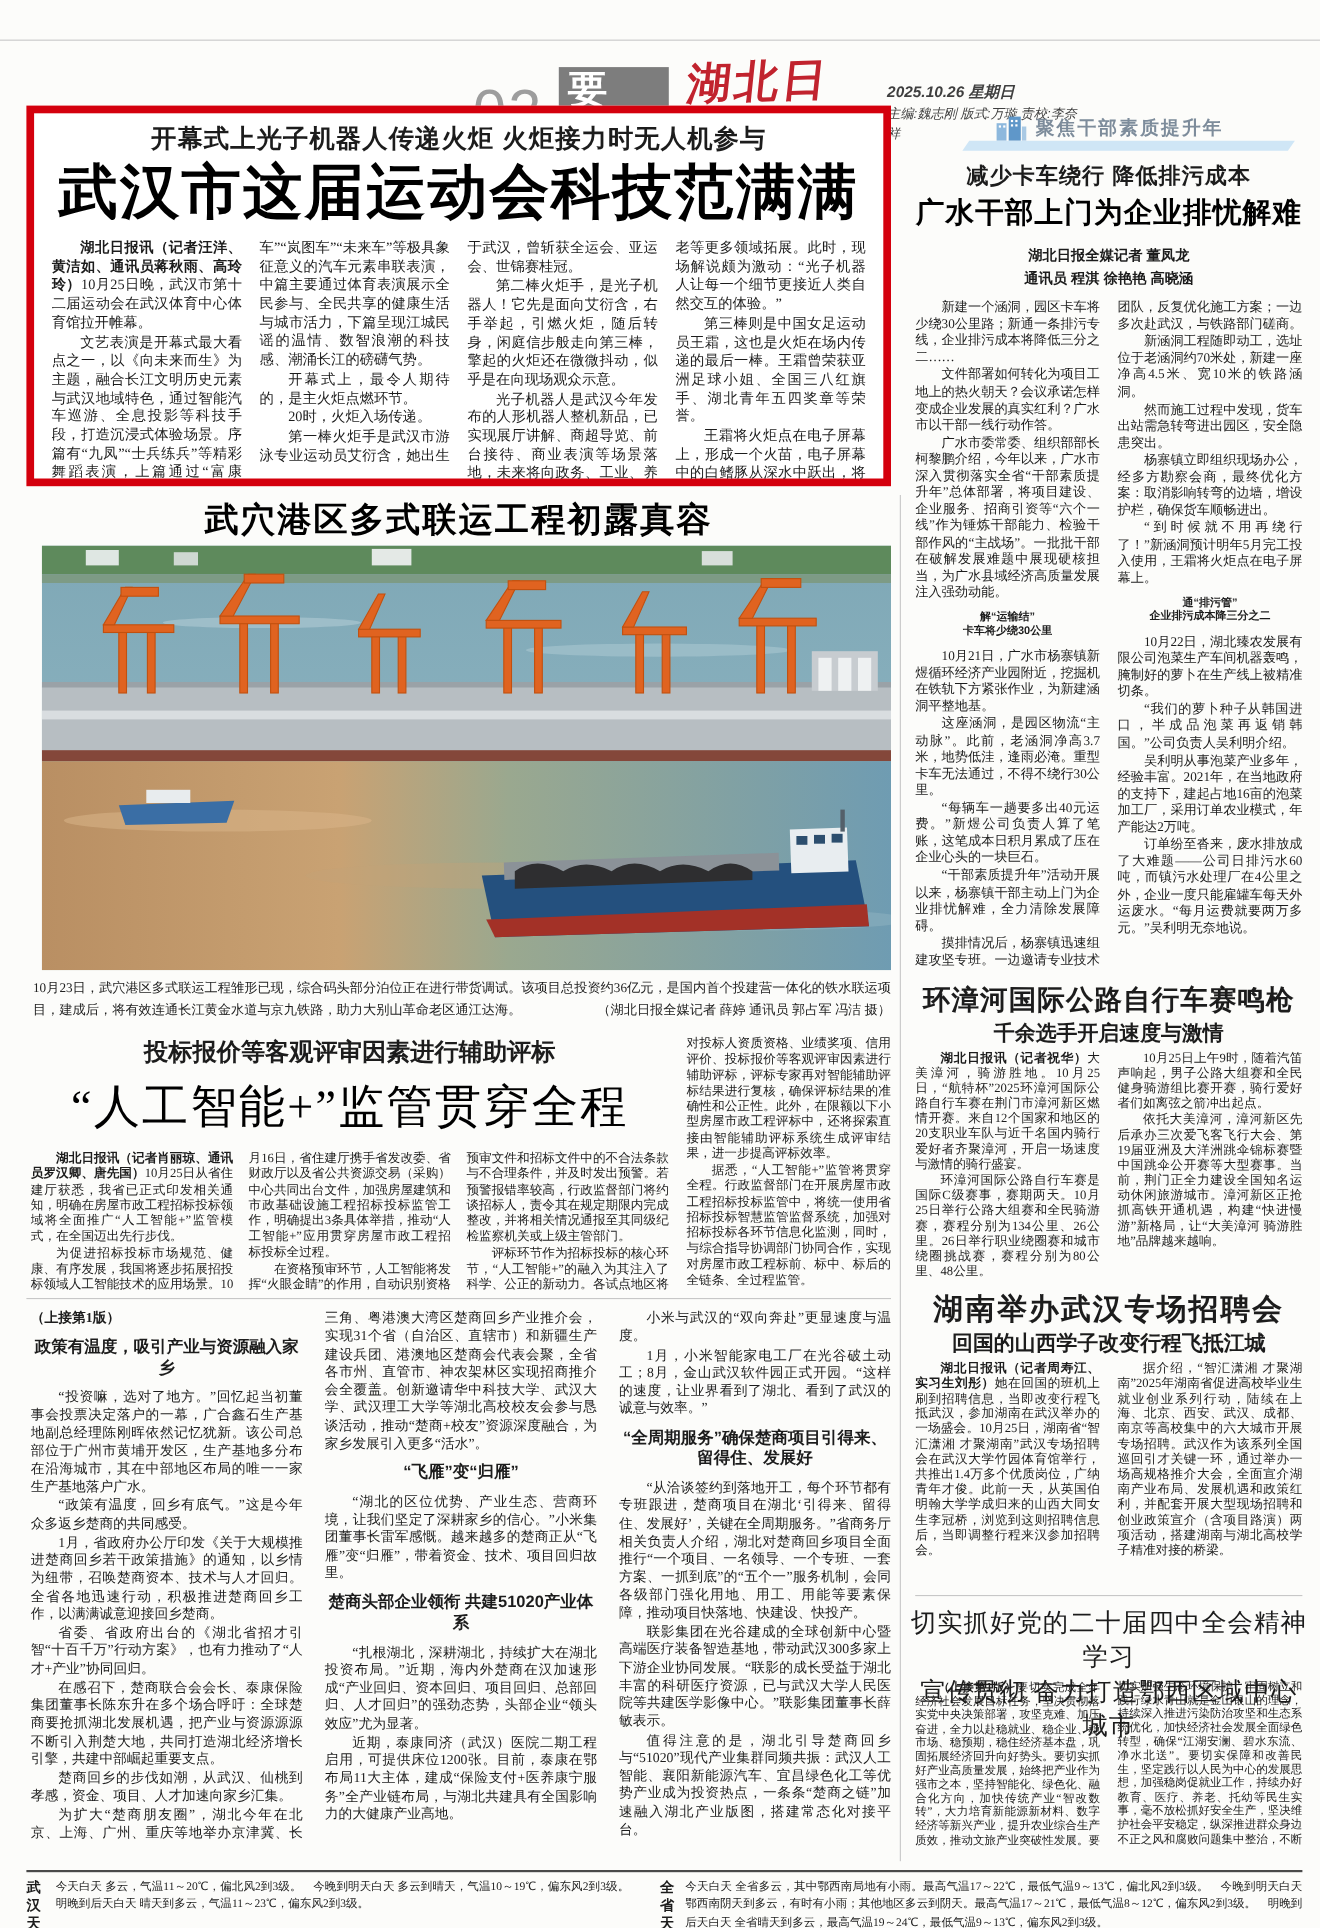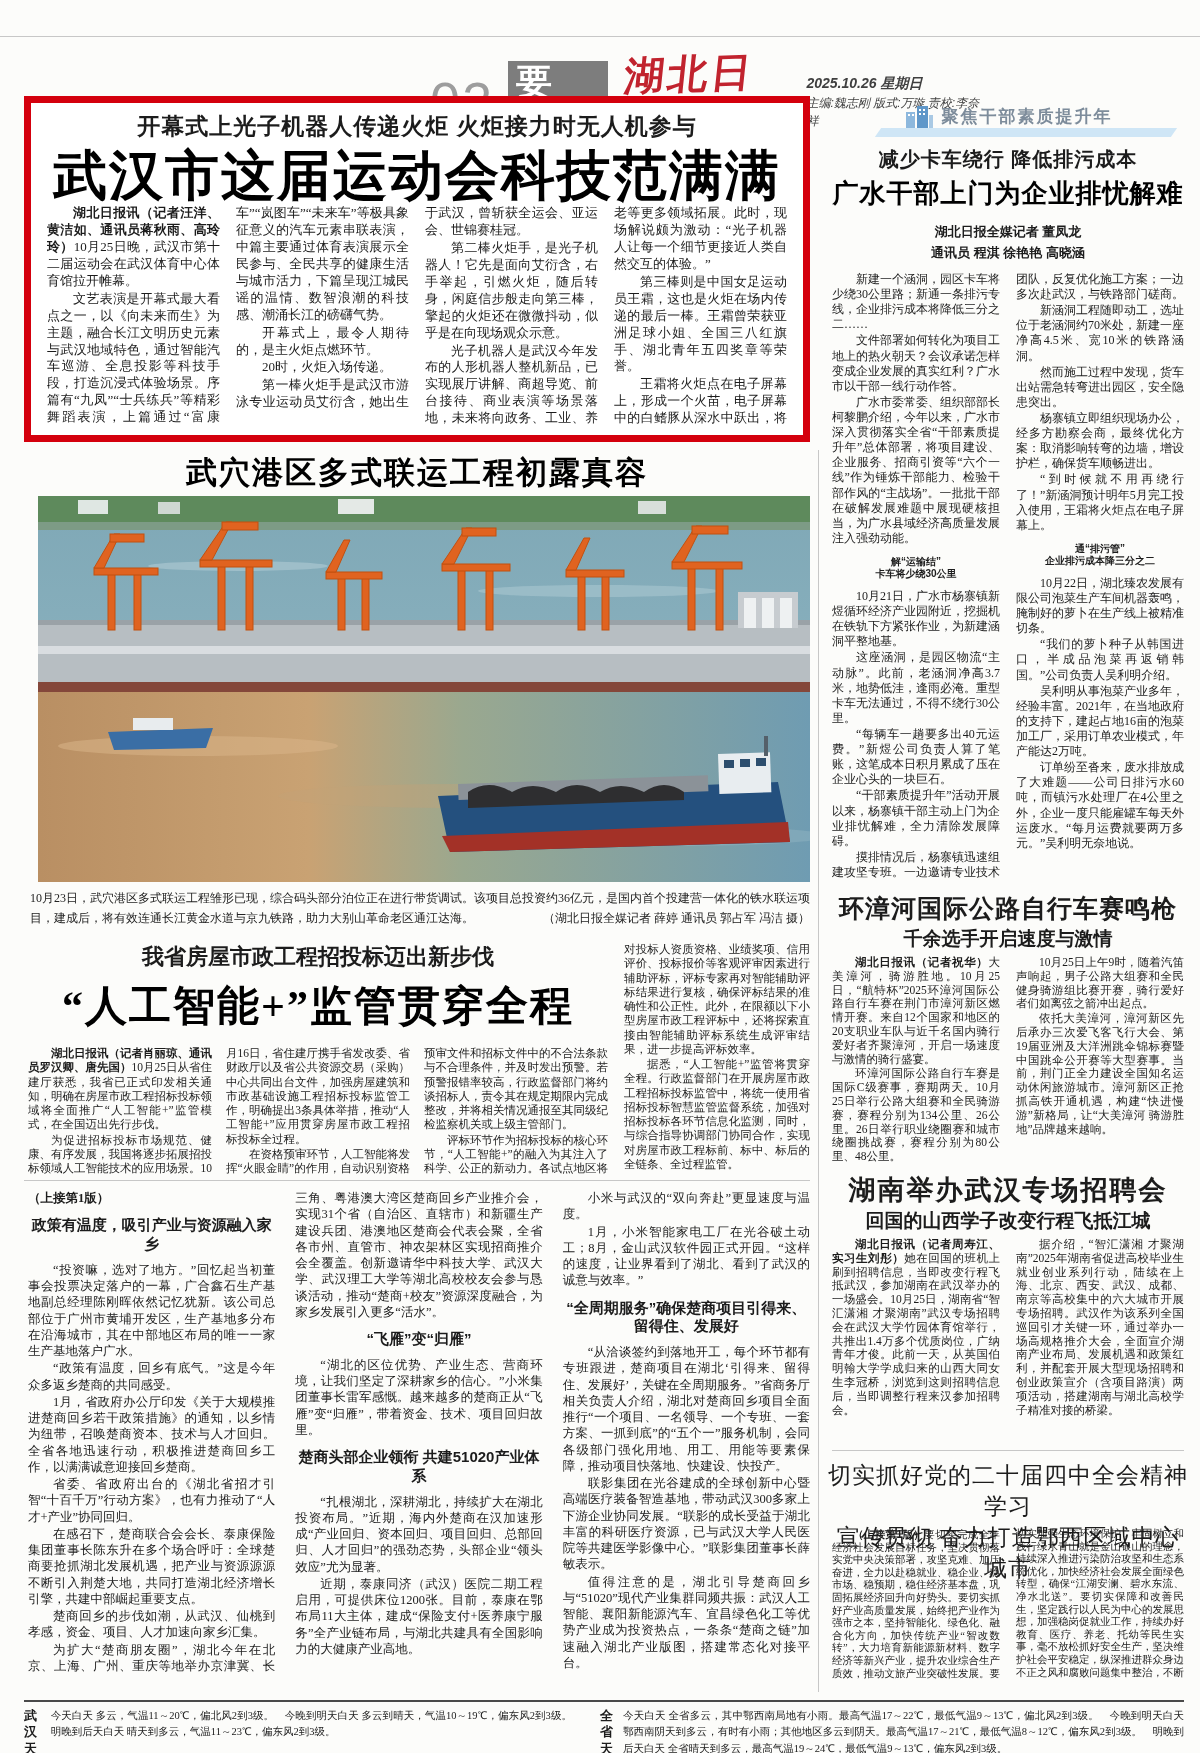--- a/index.html
+++ b/index.html
@@ -22,28 +22,28 @@
           padding:3px 8px 6px 8px;letter-spacing:6px;line-height:1;}
   .masthead{color:#c1232e;font-size:40px;font-weight:bold;letter-spacing:3px;
             transform:skewX(-8deg) rotate(-2deg);font-family:"Liberation Serif",serif;}
   .dateline{font-size:12px;color:#3f3f3f;line-height:1.5;font-family:"Liberation Sans",sans-serif;font-style:italic;}
   .dateline .d1{font-size:14px;font-weight:bold;}
   
   .lead-box{border:7px solid #d4000d;box-sizing:border-box;padding:8px 16px 6px 16px;background:#fff;}
   .lead-kicker{font-size:23px;font-weight:bold;letter-spacing:1px;}
   .lead-headline{font-size:54px;font-weight:bold;letter-spacing:2px;line-height:1.1;margin-top:4px;color:#000;}
   .cols4{column-count:4;column-gap:16px;height:228px;overflow:hidden;
-         font-size:13px;line-height:1.3;}
+         font-size:13px;line-height:1.3;margin-top:12px;}
   
   .port-headline{font-size:31px;font-weight:bold;letter-spacing:2px;color:#000;}
   .caption{font-size:12px;line-height:1.7;color:#222;}
   .caption .credit{float:right;}
   
   .ai-kicker{font-size:22px;font-weight:bold;}
-  .ai-headline{font-size:42px;font-weight:bold;letter-spacing:2px;margin-top:6px;color:#000;}
+  .ai-headline{font-size:42px;font-weight:normal;letter-spacing:2px;margin-top:6px;color:#000;}
   .ai-cols{column-count:3;column-gap:14px;height:130px;overflow:hidden;font-size:11.5px;line-height:1.24;margin-top:12px;}
   .ai-side{font-size:11.5px;line-height:1.24;overflow:hidden;}
   
   .badge-text{font-size:17px;font-weight:bold;color:#7d8c9b;letter-spacing:2px;position:relative;z-index:2;}
   .badge-swoosh{position:absolute;left:46px;right:10px;bottom:1px;height:9px;background:#cfe6f6;
                 transform:skewX(-35deg);z-index:1;}
   .gs-sub{font-size:20px;font-weight:bold;letter-spacing:1px;}
   .gs-headline{font-size:26px;font-weight:bold;letter-spacing:1px;color:#000;}
   .byline{font-size:13px;font-weight:bold;line-height:1.6;font-family:"Liberation Sans",sans-serif;}
   .cols2{column-count:2;column-gap:16px;overflow:hidden;}
@@ -202,21 +202,21 @@
     </svg>
   </div>
 
   <div class="abs just caption" style="left:30px;top:888px;width:780px;">
     <span>10月23日，武穴港区多式联运工程雏形已现，综合码头部分泊位正在进行带货调试。该项目总投资约36亿元，是国内首个投建营一体化的铁水联运项目，建成后，将有效连通长江黄金水道与京九铁路，助力大别山革命老区通江达海。</span>
     <span class="credit">（湖北日报全媒记者 薛婷 通讯员 郭占军 冯洁 摄）</span>
   </div>
 
   <div class="abs" style="left:28px;top:942px;width:782px;display:flex;gap:16px;">
     <div style="width:580px;">
-      <div class="ctr ai-kicker sans">我省房屋市政工程招投标迈出新步伐</div>
+      <div class="ctr ai-kicker sans">投标报价等客观评审因素进行辅助评标</div>
       <div class="ctr ai-headline">“人工智能+”监管贯穿全程</div>
       <div class="ai-cols just">
           <p><b class="lead">湖北日报讯（记者肖丽琼、通讯员罗汉卿、唐先国）</b>10月25日从省住建厅获悉，我省已正式印发相关通知，明确在房屋市政工程招标投标领域将全面推广“人工智能+”监管模式，在全国迈出先行步伐。</p>
           <p>为促进招标投标市场规范、健康、有序发展，我国将逐步拓展招投标领域人工智能技术的应用场景。10月16日，省住建厅携手省发改委、省财政厅以及省公共资源交易（采购）中心共同出台文件，加强房屋建筑和市政基础设施工程招标投标监管工作，明确提出3条具体举措，推动“人工智能+”应用贯穿房屋市政工程招标投标全过程。</p>
           <p>在资格预审环节，人工智能将发挥“火眼金睛”的作用，自动识别资格预审文件和招标文件中的不合法条款与不合理条件，并及时发出预警。若预警报错率较高，行政监督部门将约谈招标人，责令其在规定期限内完成整改，并将相关情况通报至其同级纪检监察机关或上级主管部门。</p>
           <p>评标环节作为招标投标的核心环节，“人工智能+”的融入为其注入了科学、公正的新动力。各试点地区将建设完善智能辅助评标系统，该系统可自动</p>
         </div>
     </div>
     <div class="ai-side just" style="width:186px;height:228px;">
         <p class="noind">对投标人资质资格、业绩奖项、信用评价、投标报价等客观评审因素进行辅助评标，评标专家再对智能辅助评标结果进行复核，确保评标结果的准确性和公正性。此外，在限额以下小型房屋市政工程评标中，还将探索直接由智能辅助评标系统生成评审结果，进一步提高评标效率。</p>

